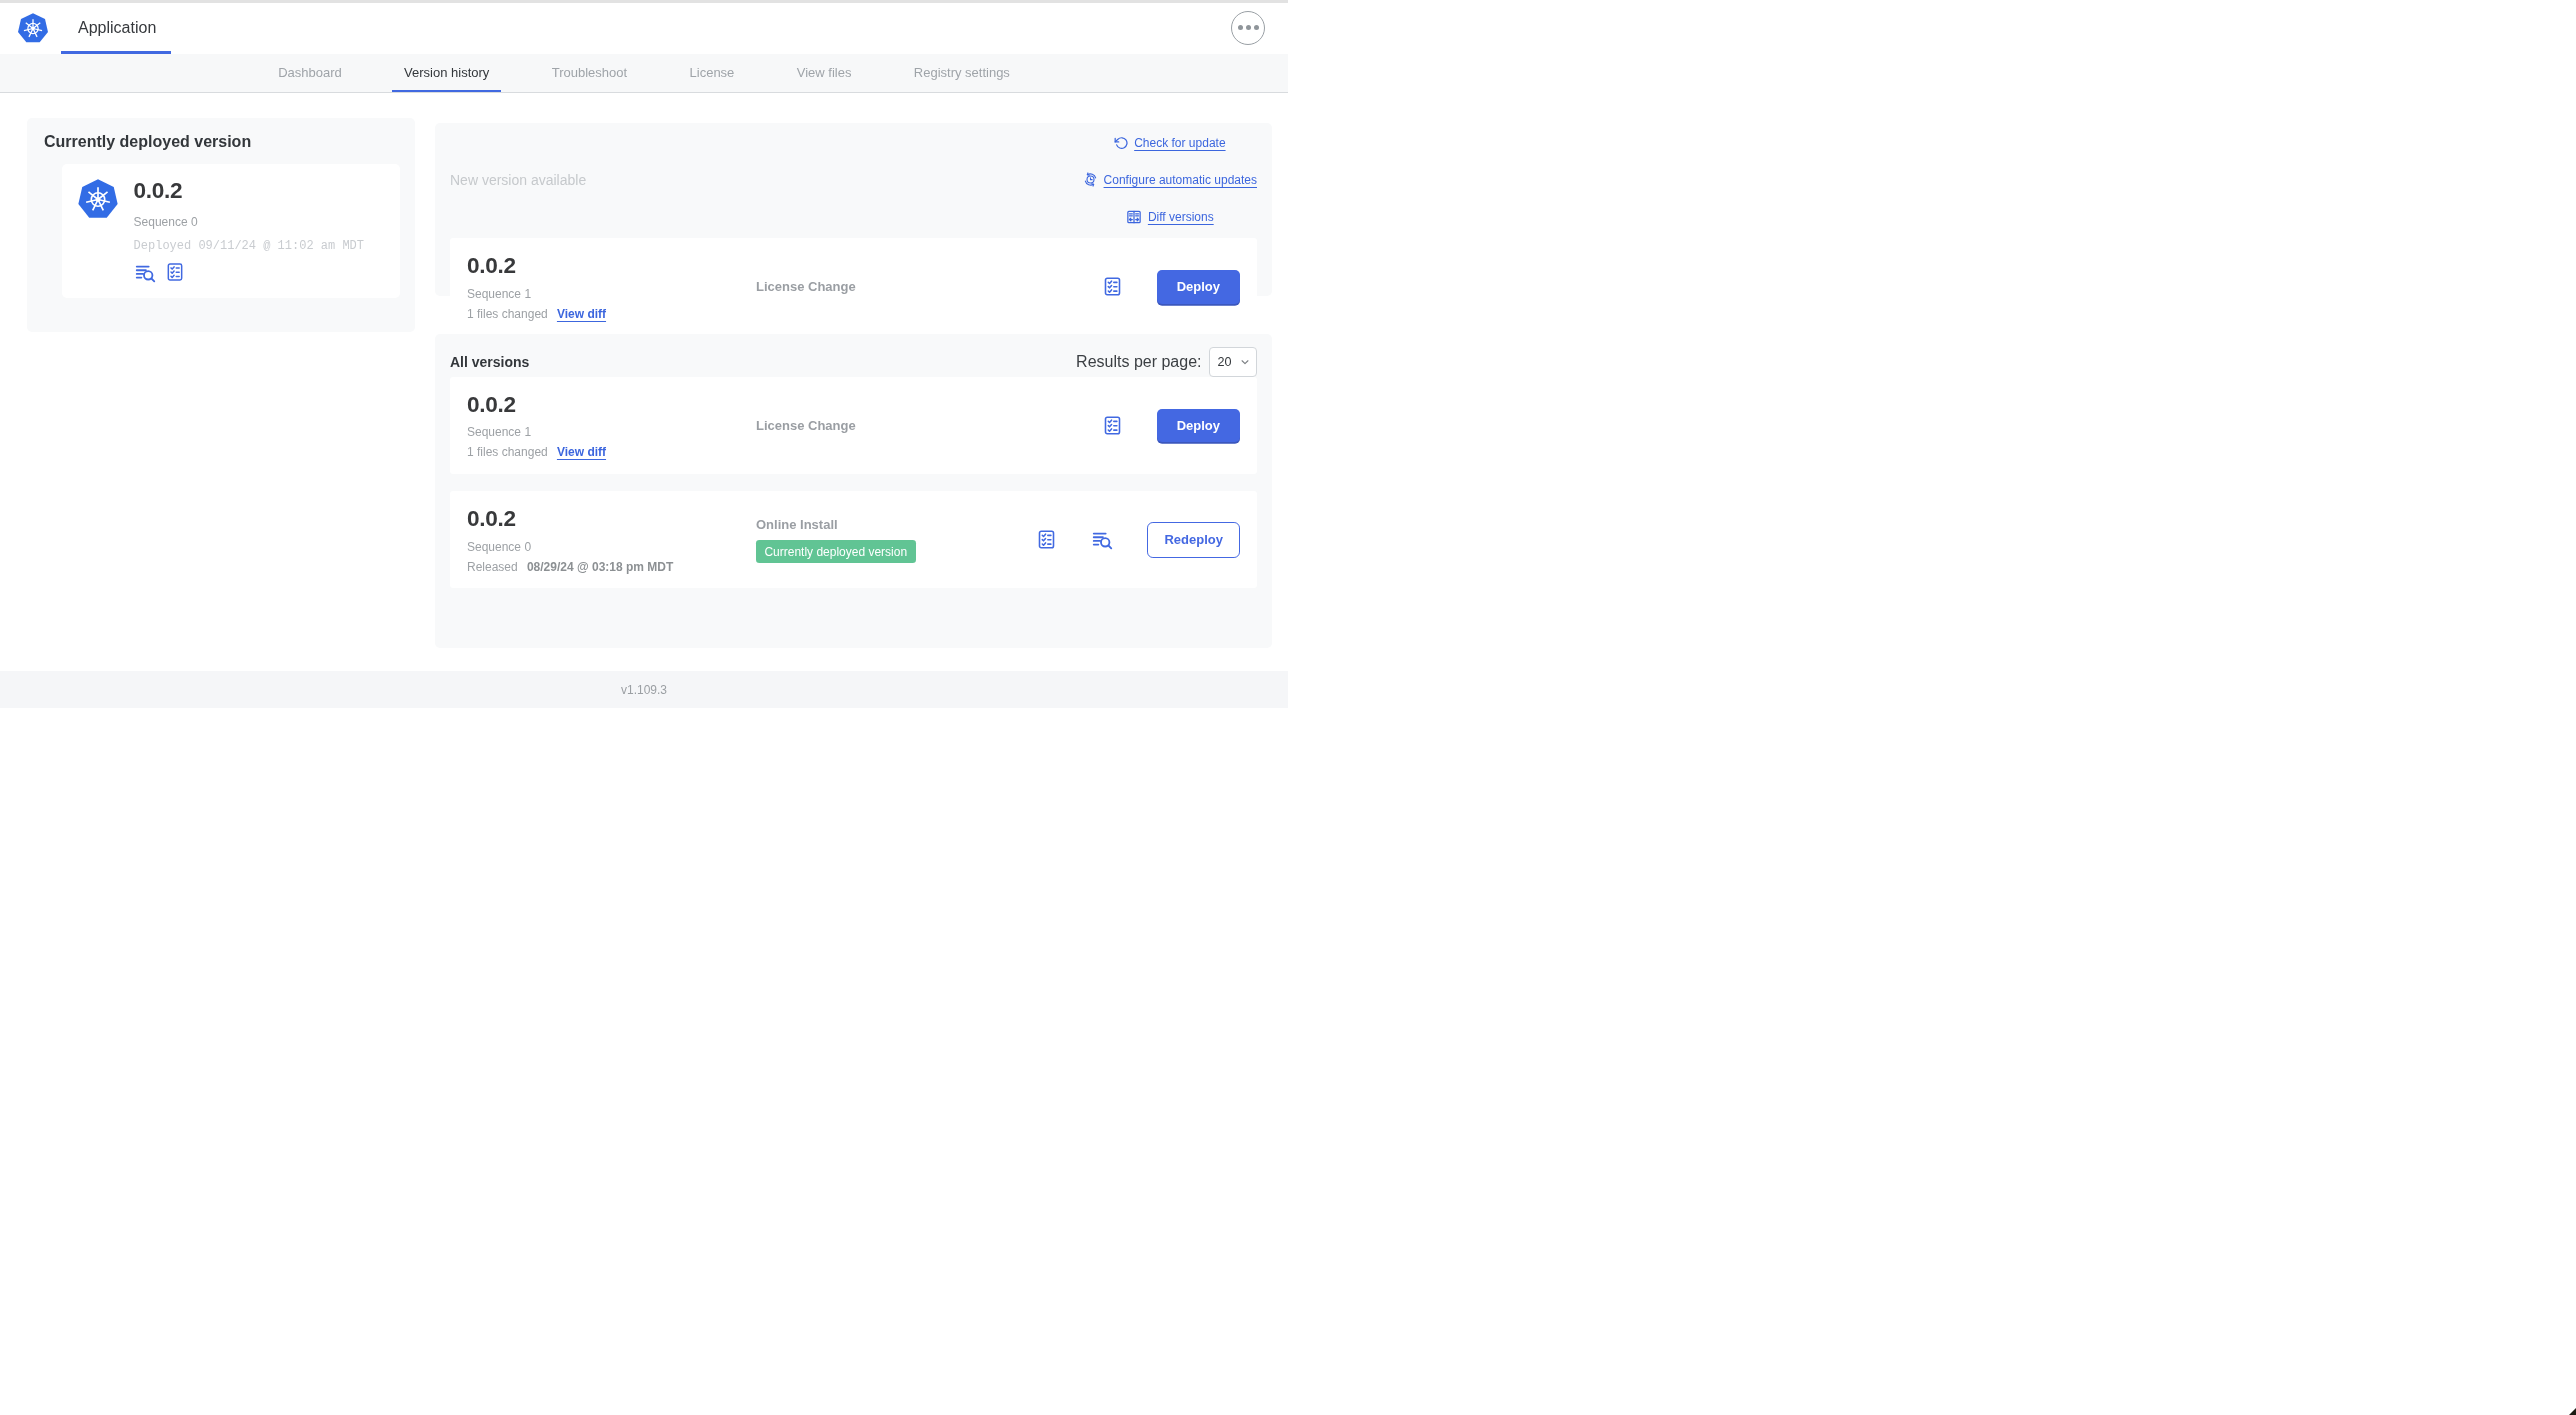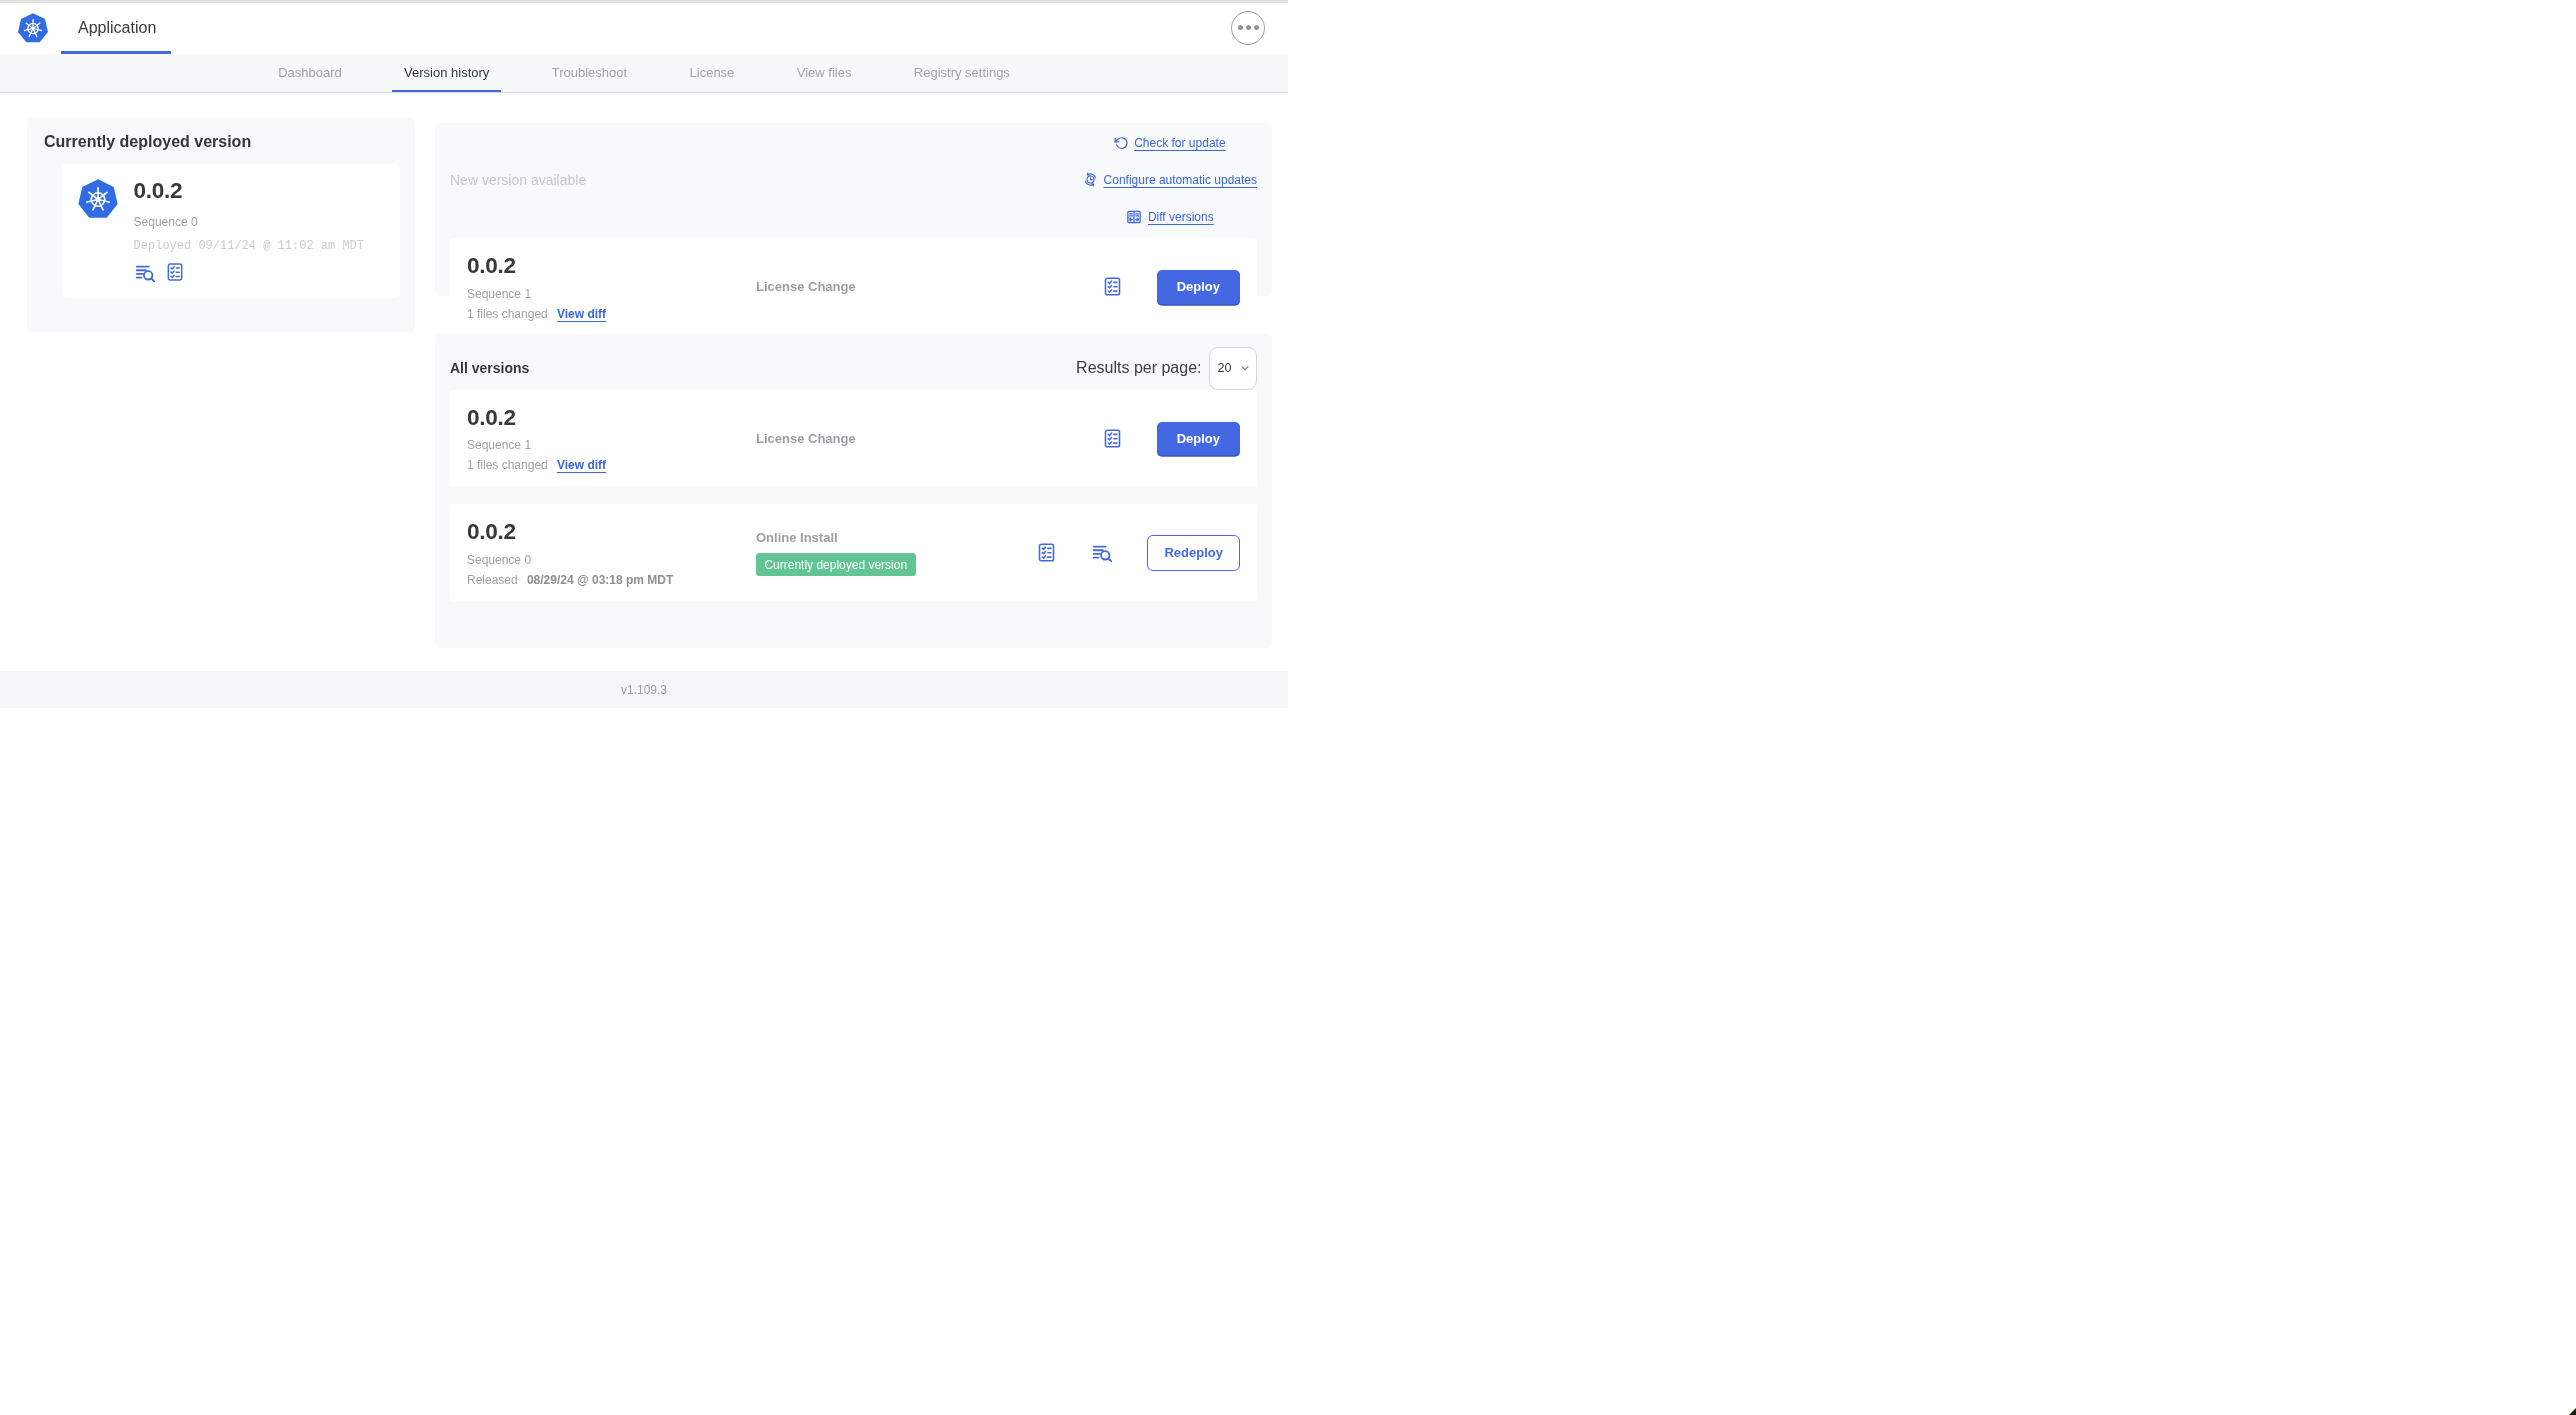--- a/index.html
+++ b/index.html
@@ -64,21 +64,21 @@
     font-family:"Liberation Sans", sans-serif; }
   .btn-redeploy { background:#fff; color:#4468e2; font-size:13px; font-weight:600;
     border:1.3px solid #4468e2; border-radius:5.9px; padding:9.2px 16px; cursor:pointer;
     font-family:"Liberation Sans", sans-serif; }
   .released-date { color:#8c9093; font-weight:bold; }
 
   .panel-right-bottom { left:435px; top:241px; width:837px; height:314px; padding:13.4px 15px; }
   .av-title { font-size:14px; font-weight:bold; color:#33373b; }
   .rpp { display:flex; align-items:center; gap:7.5px; }
   .rpp-label { font-size:16px; color:#3b3f43; }
-  .fake-select { width:48px; height:43px; background:#fff; border:0.8px solid #d2d6da; border-radius:9px;
+  .fake-select { width:48px; height:30px; background:#fff; border:0.8px solid #d2d6da; border-radius:4px;
     display:flex; align-items:center; justify-content:space-between; padding:0 5.9px 0 7.5px;
     font-size:12.6px; color:#33373b; cursor:pointer; }
   .panel-right-bottom .version-row:nth-of-type(1) { margin-top:18.4px; }
   .panel-right-bottom .version-row + .version-row { margin-top:17.6px; }
 
   footer { height:38px; background:#f5f6f8; display:flex; align-items:center; justify-content:center; }
   footer span { color:#9b9fa3; font-size:12px; }
 
   .corner-mark { position:fixed; right:0; bottom:0; width:0; height:0;
     border-right:7.5px solid #1c1c14; border-top:7.5px solid transparent; }

